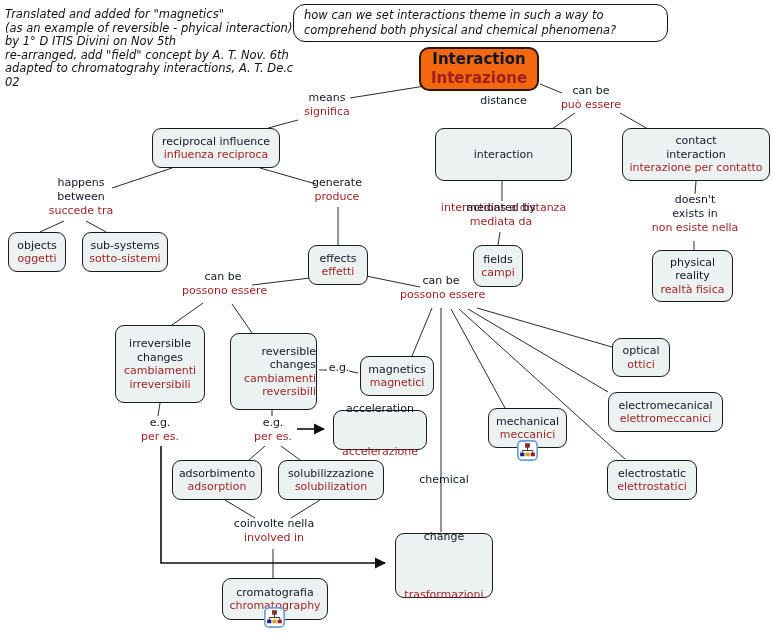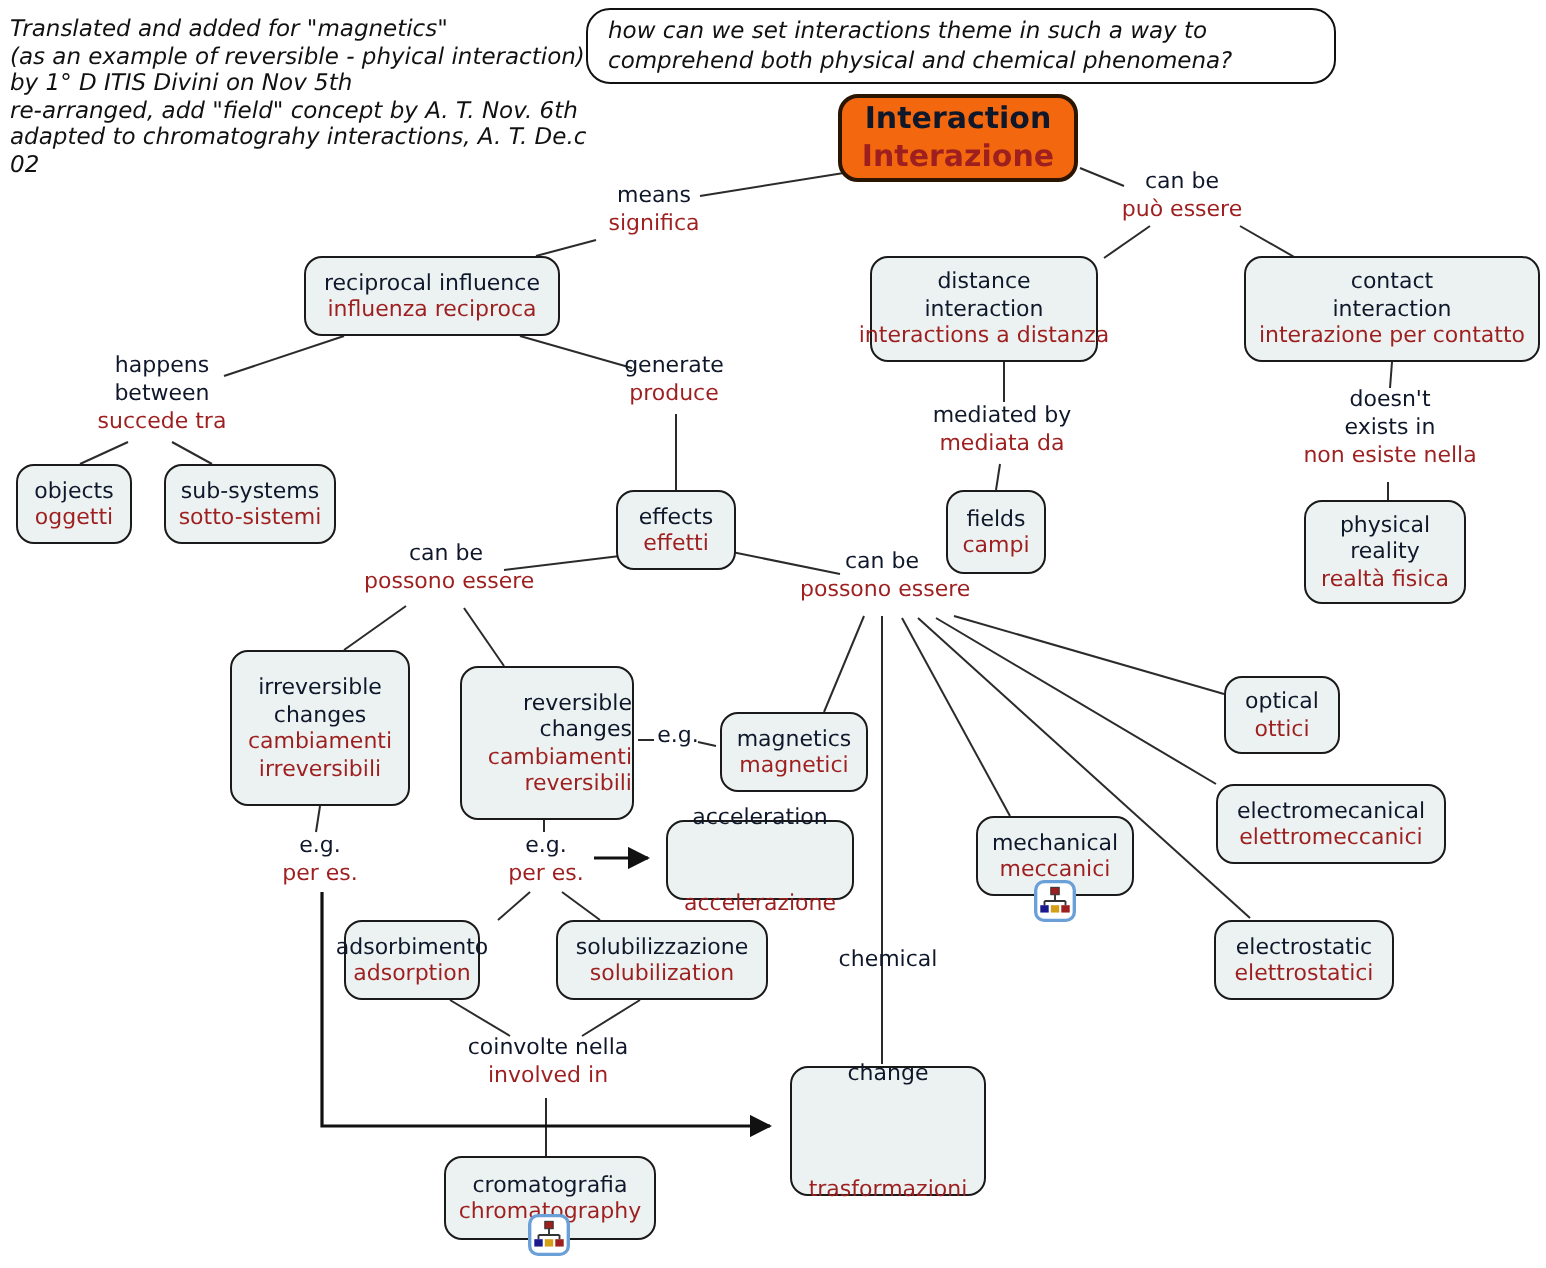--- a/index.html
+++ b/index.html
@@ -12,36 +12,36 @@
         display:flex;flex-direction:column;align-items:center;justify-content:center;
         text-align:center;font-size:11px;line-height:13.5px;box-sizing:border-box;}
   .tb{color:#0f172a;display:block;white-space:nowrap;}
   .tr{color:#9e1f1f;display:block;white-space:nowrap;}
 
   .root-node{left:419px;top:47px;width:120px;height:44px;background:#f3680e;
              border:2px solid #2a1500;border-radius:10px;font-weight:bold;
              font-size:15px;line-height:19px;}
 
   .n-reciprocal{left:152px;top:128px;width:128px;height:40px;}
-  .n-distance{left:435px;top:128px;width:114px;height:53px;}
+  .n-distance{left:435px;top:128px;width:137px;height:53px;gap:40px;}
   .n-contact{left:622px;top:128px;width:148px;height:53px;}
   .n-objects{left:8px;top:232px;width:58px;height:40px;}
   .n-subsystems{left:82px;top:232px;width:86px;height:40px;}
   .n-effects{left:308px;top:245px;width:60px;height:40px;}
   .n-fields{left:473px;top:245px;width:50px;height:42px;}
   .n-physical{left:652px;top:250px;width:81px;height:52px;}
   .n-irreversible{left:115px;top:325px;width:90px;height:78px;}
   .n-reversible{left:230px;top:333px;width:87px;height:77px;align-items:flex-end;}
   .n-magnetics{left:360px;top:356px;width:74px;height:40px;}
   .n-acceleration{left:333px;top:410px;width:94px;height:40px;gap:29px;}
   .n-optical{left:612px;top:338px;width:58px;height:39px;}
   .n-electromecanical{left:608px;top:392px;width:115px;height:40px;}
   .n-mechanical{left:488px;top:408px;width:79px;height:40px;}
   .n-electrostatic{left:607px;top:460px;width:90px;height:40px;}
-  .n-adsorption{left:172px;top:460px;width:68px;height:40px;}
+  .n-adsorption{left:172px;top:460px;width:90px;height:40px;}
   .n-solubilization{left:278px;top:460px;width:106px;height:40px;}
   .n-chromatography{left:222px;top:578px;width:106px;height:42px;}
   .n-chemical{left:395px;top:533px;width:98px;height:65px;gap:44px;}
 
   
   .label{position:absolute;text-align:center;font-size:11px;line-height:14px;}
   .l-means{left:298px;top:91px;width:58px;}
   .l-canbe-root{left:556px;top:84px;width:70px;}
   .l-happens{left:46px;top:176px;width:70px;}
   .l-generate{left:306px;top:176px;width:62px;}

